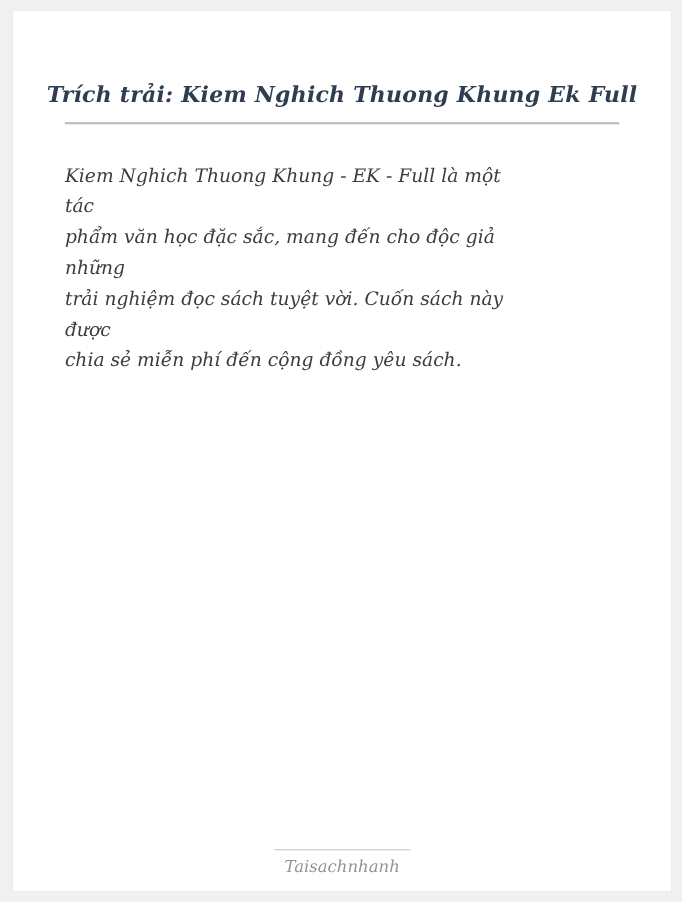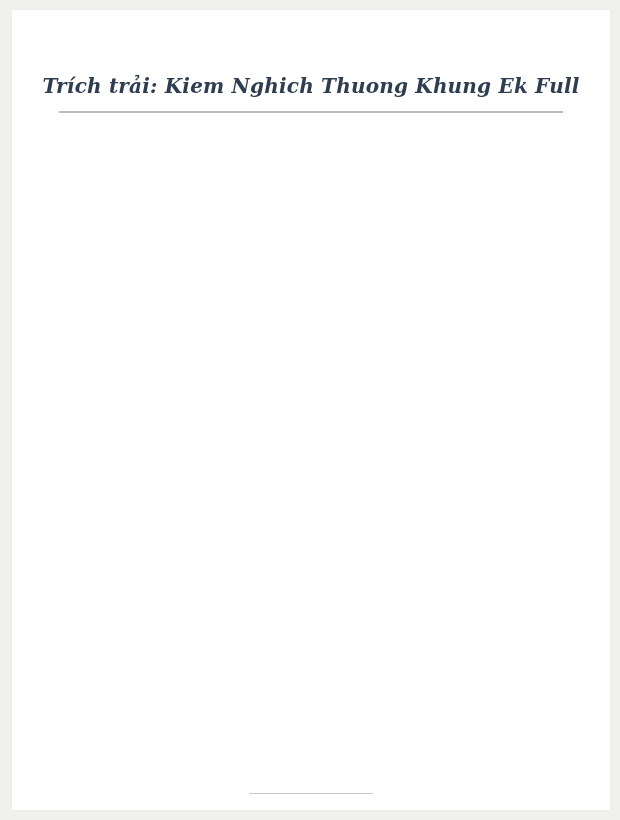--- a/index.html
+++ b/index.html
@@ -80,19 +80,27 @@
 </head>
 <body>
 
 <div class="canvas">
   <div class="sheet">
 
     <h1 class="title">Trích trải: Kiem Nghich Thuong Khung Ek Full</h1>
 
     <hr class="title-divider">
 
+    <p class="body-text">Kiem Nghich Thuong Khung - EK - Full là một
+tác
+phẩm văn học đặc sắc, mang đến cho độc giả
+những
+trải nghiệm đọc sách tuyệt vời. Cuốn sách này
+được
+chia sẻ miễn phí đến cộng đồng yêu sách.</p>
 
     <div class="footer">
       <div class="footer-line"></div>
+      <div class="footer-text">Taisachnhanh</div>
     </div>
 
   </div>
 </div>
 
 </body></html>

